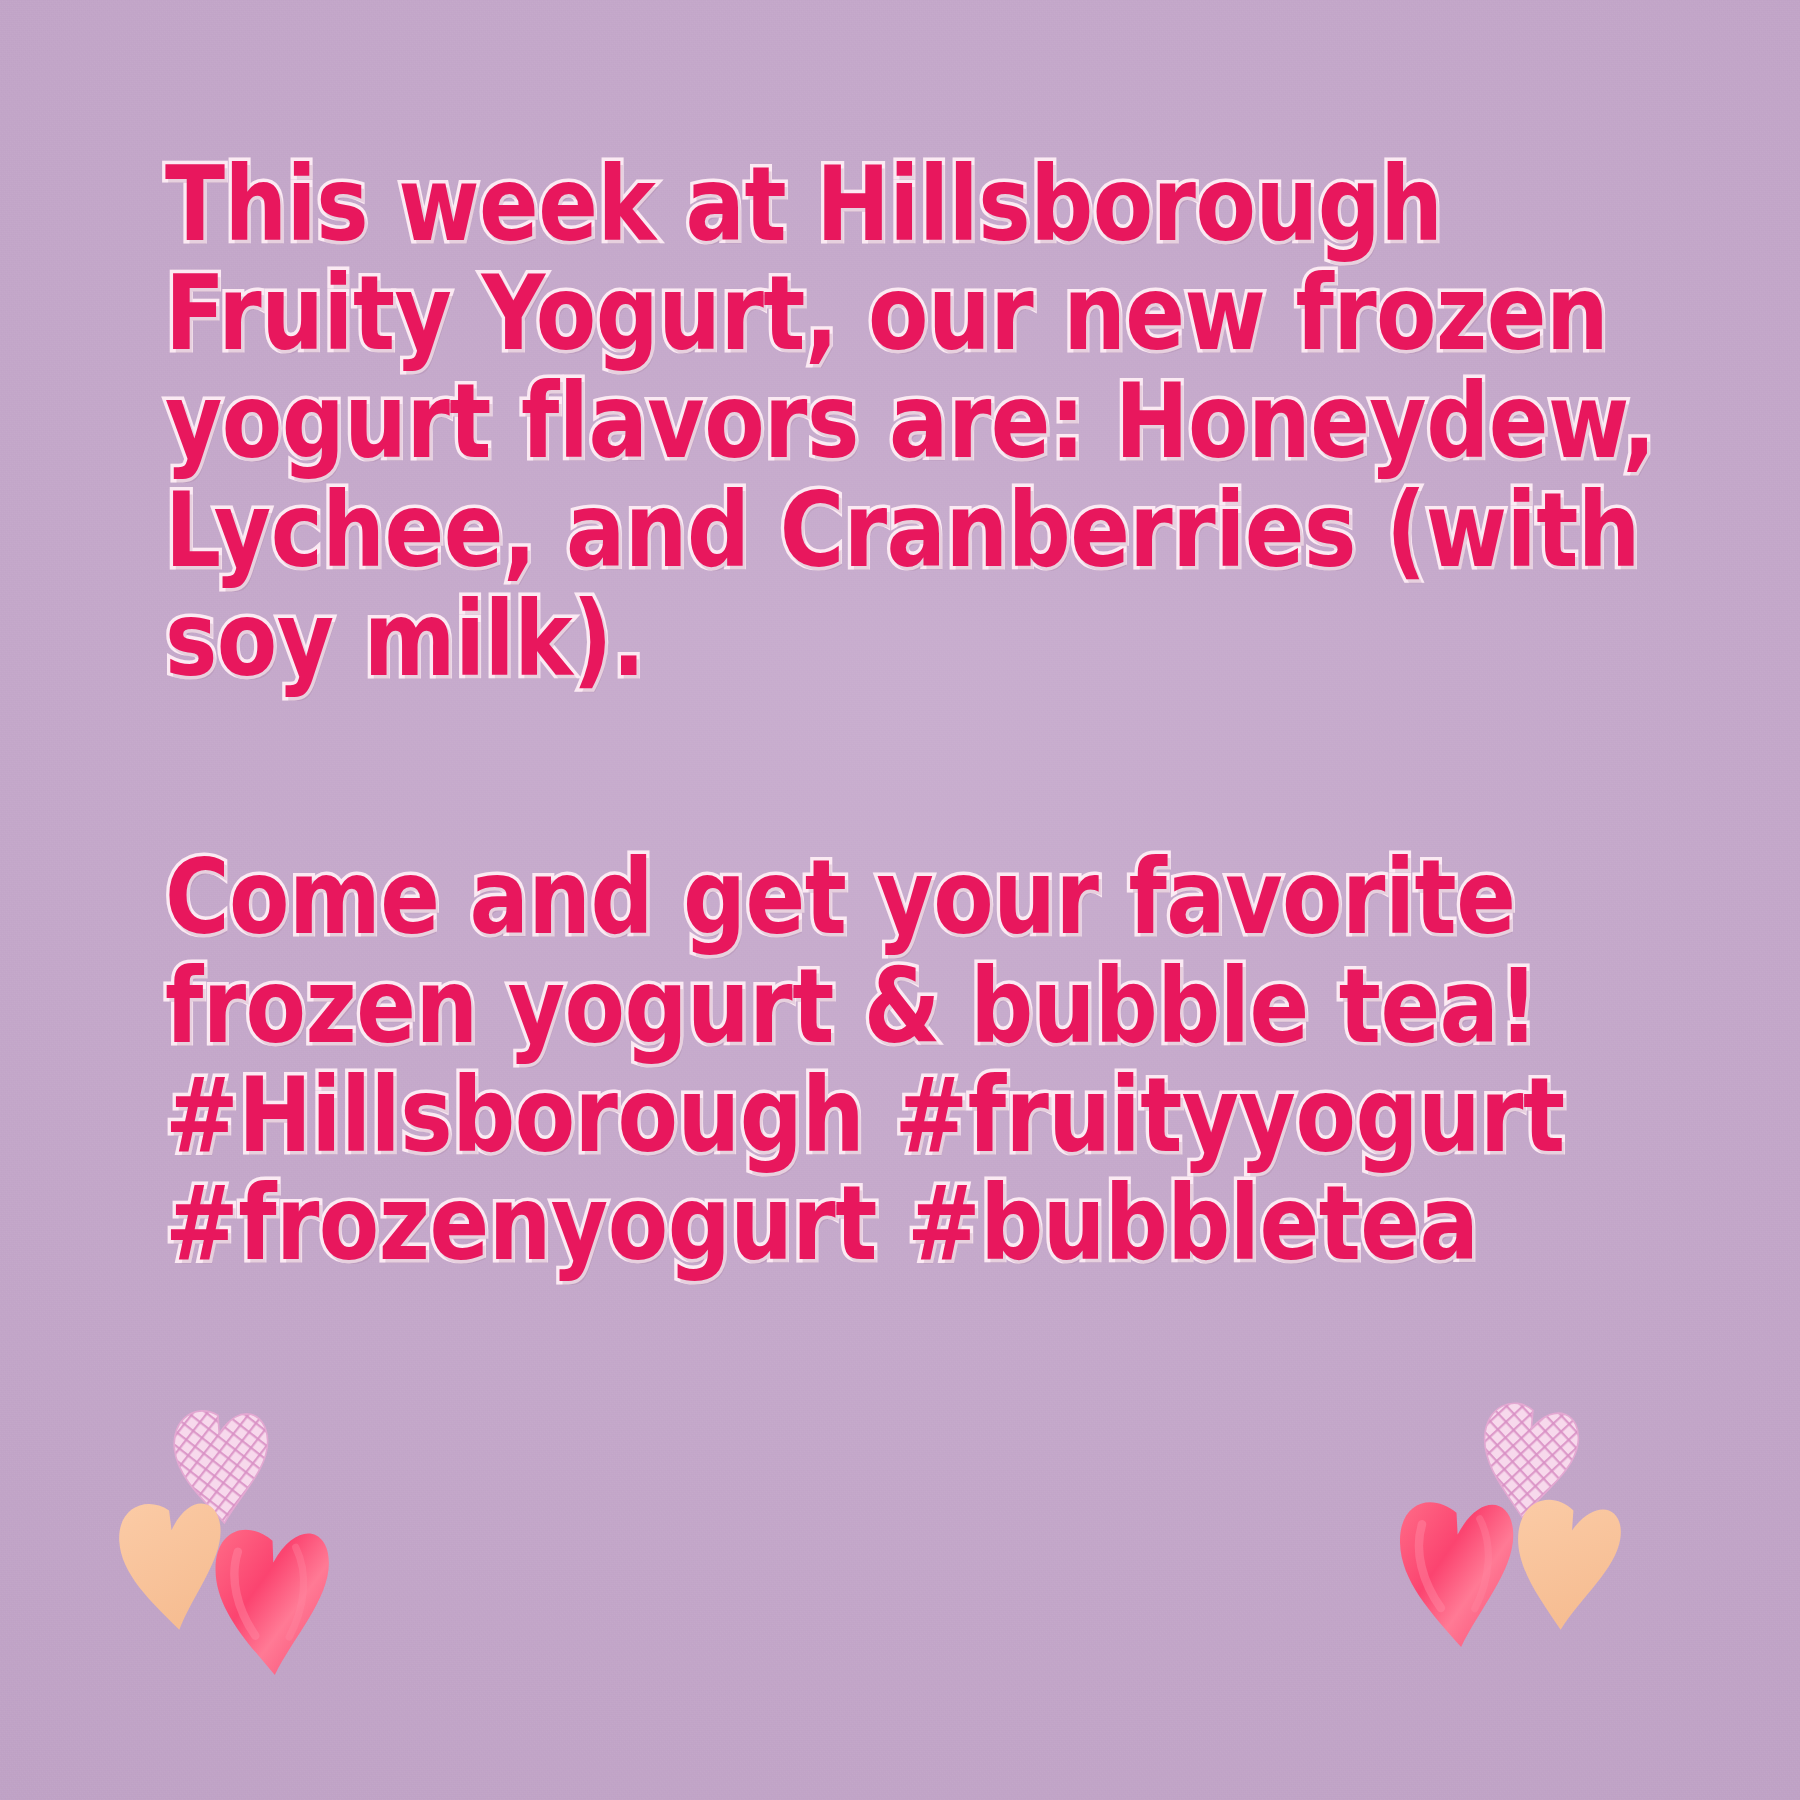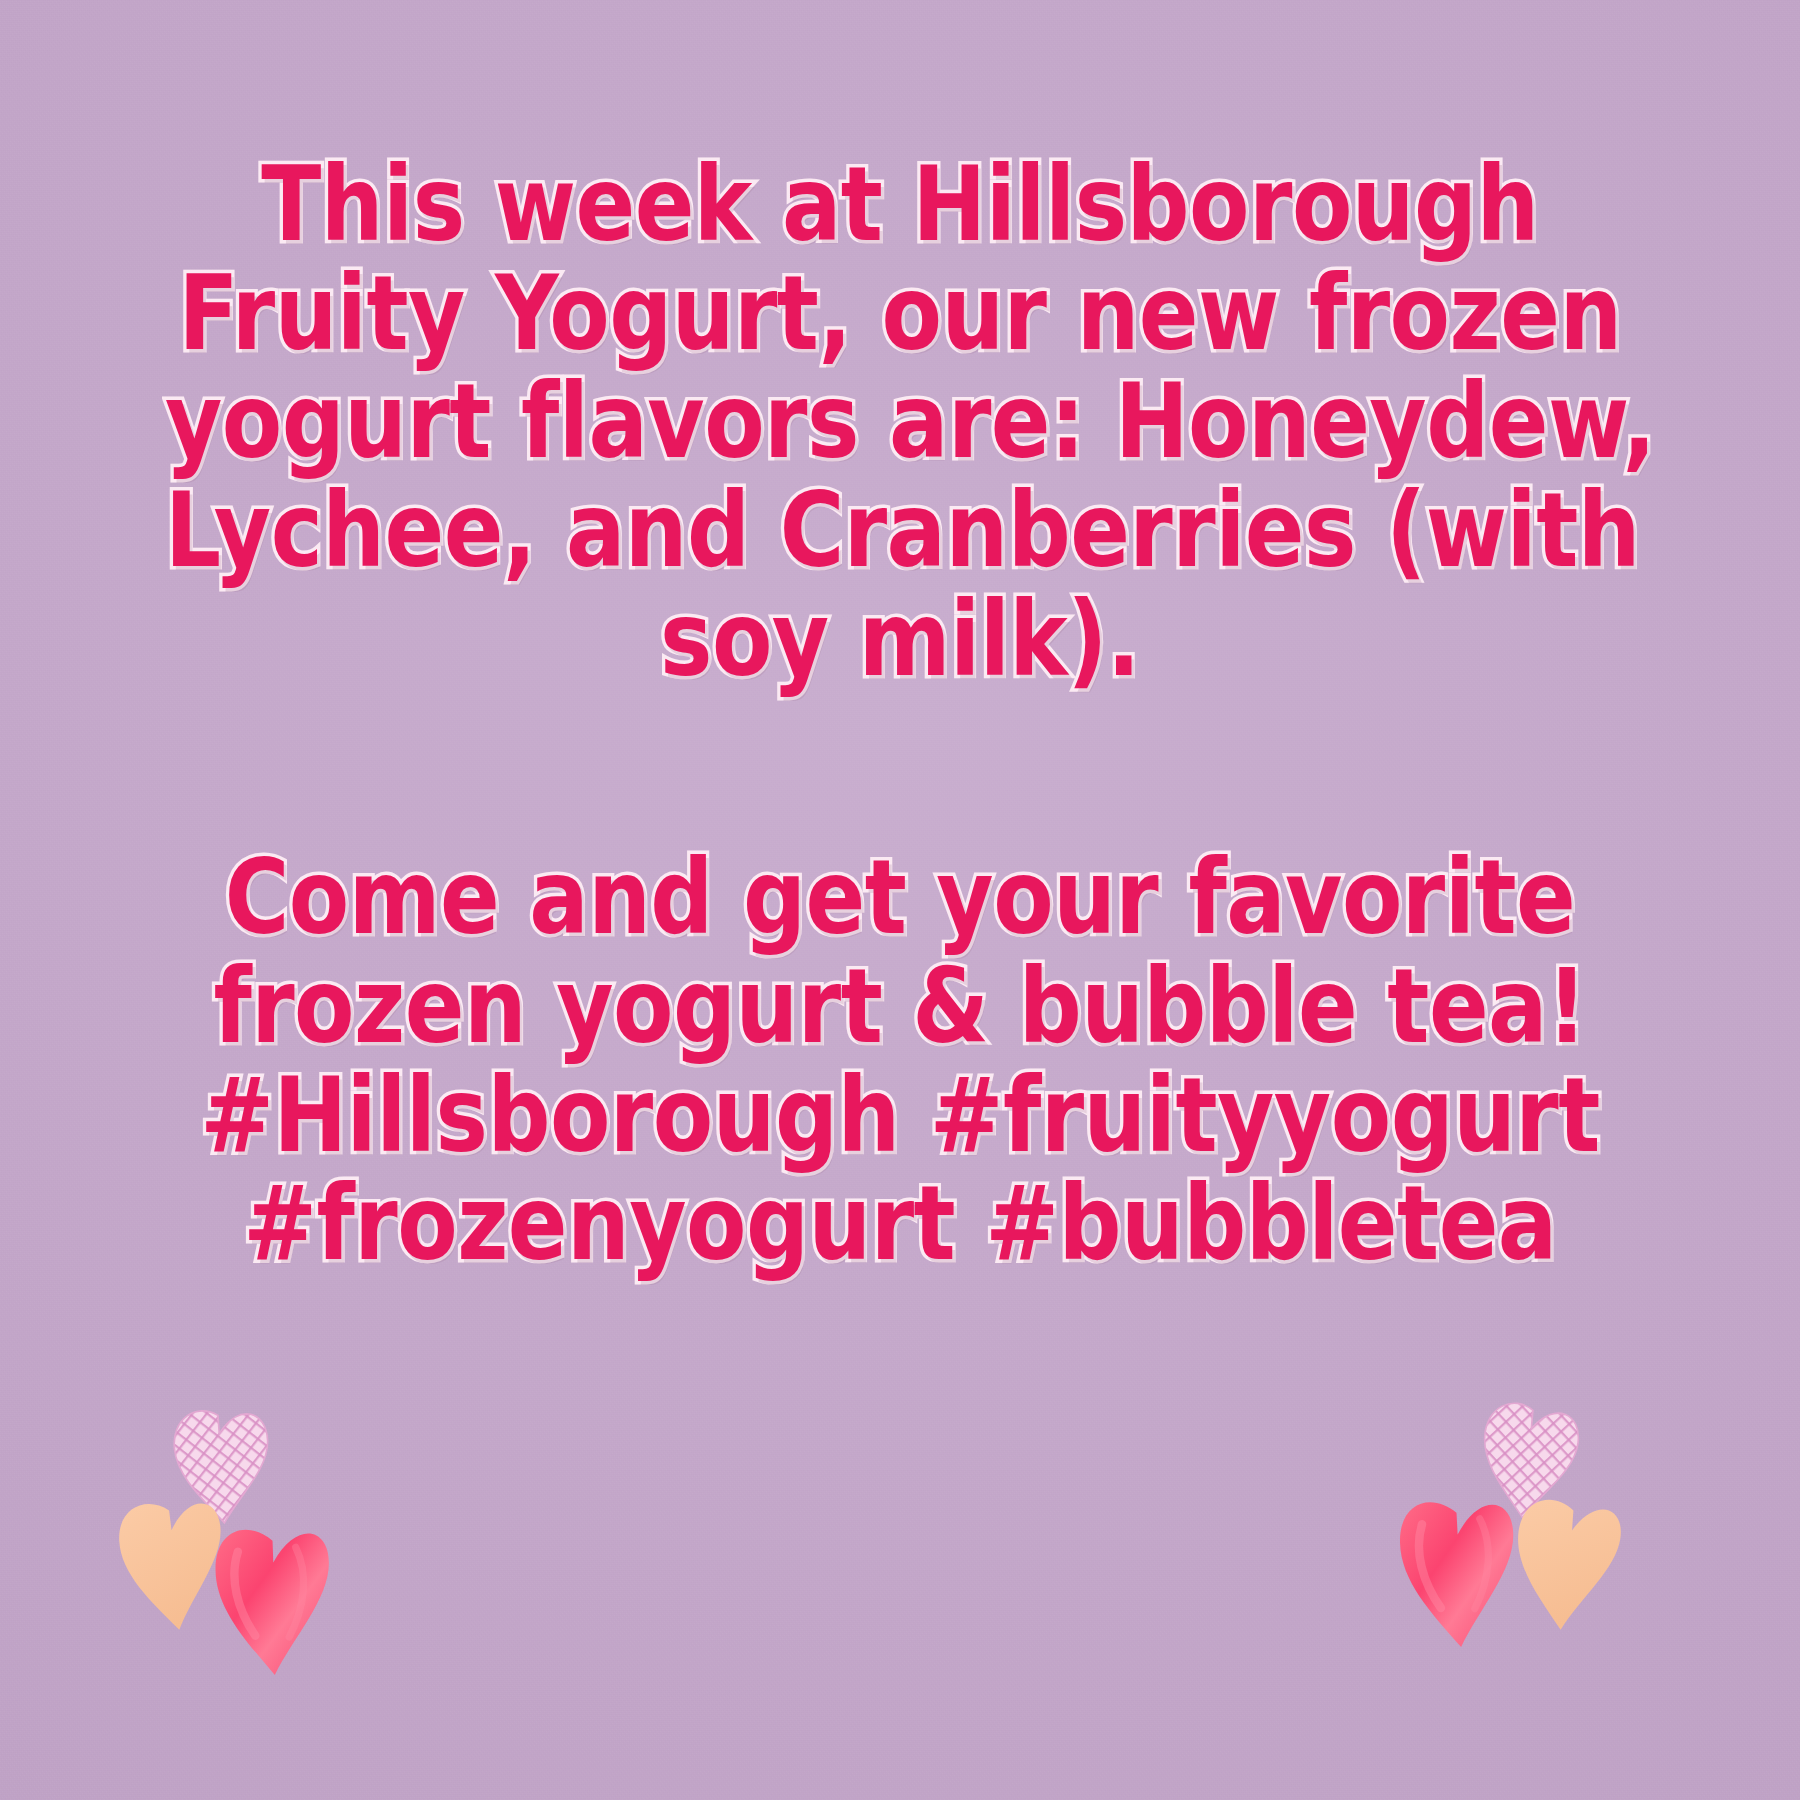--- a/index.html
+++ b/index.html
@@ -31,21 +31,20 @@
       repeating-linear-gradient(57deg,  rgba(255,255,255,.020) 0 1px, rgba(0,0,0,.016) 1px 3px);
     mix-blend-mode: overlay;
   }
 
   
   .text-wrap {
     position: absolute;
     left: 0; right: 0;
     top: 150px;
     padding: 0 118px;
-    text-align: center;
   }
 
   .para {
     color: #e8175d;
     font-family: "DejaVu Sans", sans-serif;
     font-weight: 700;
     font-stretch: condensed;
     letter-spacing: -0.5px;
     line-height: 1.045;
     margin: 0;

